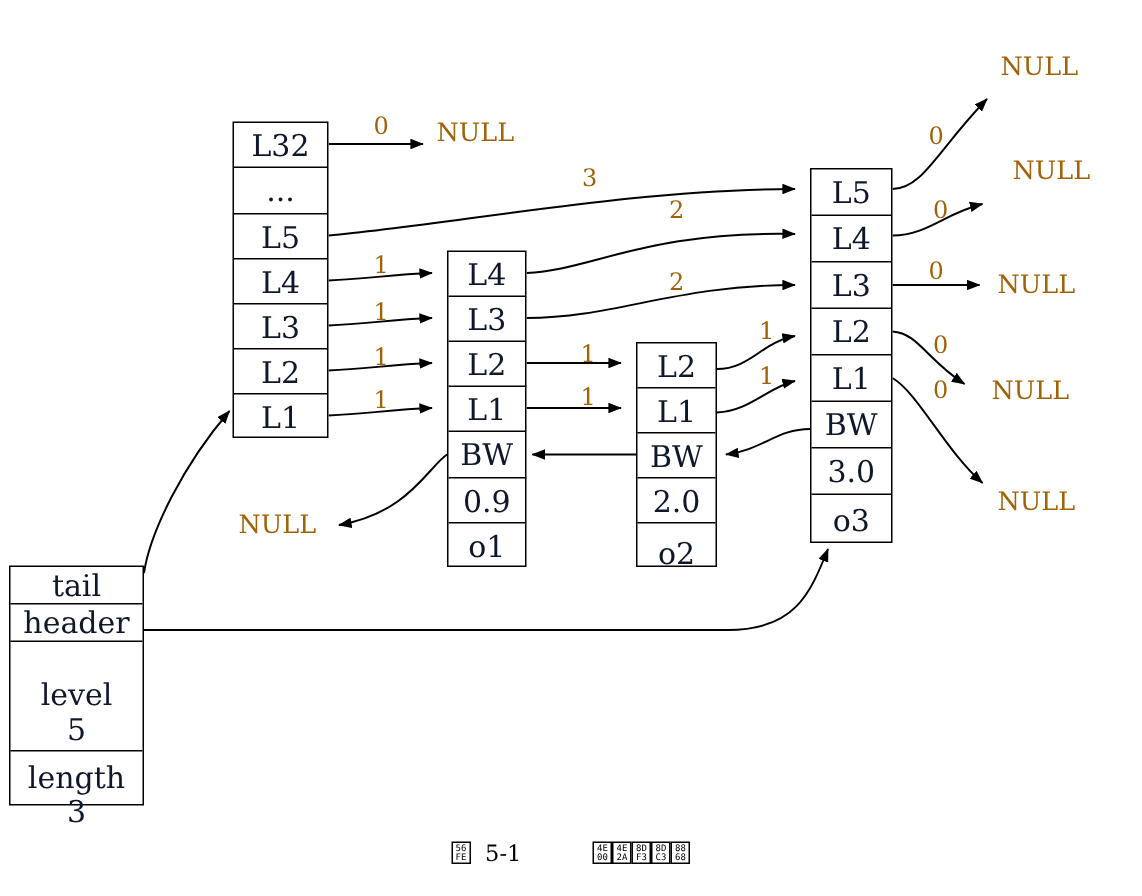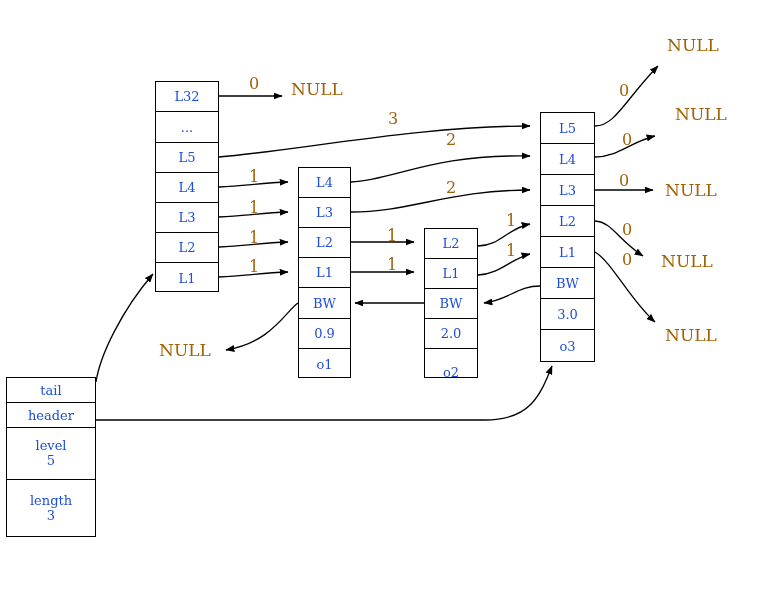--- a/index.html
+++ b/index.html
@@ -28,22 +28,22 @@
     border: 1px solid #000;
     box-sizing: border-box;
     background: #ffffff;
   }
   .cell {
     box-sizing: border-box;
     border-bottom: 1px solid #000;
     display: flex;
     align-items: center;
     justify-content: center;
-    font-size: 13px;
-    color: #1d4ed8;
+    font-size: 20px;
+    color: #0f172a;
     line-height: 1;
     white-space: pre;
     text-align: center;
   }
   .cell:last-child {
     border-bottom: none;
   }
   .cell.two-line {
     flex-direction: column;
     justify-content: center;
@@ -145,21 +145,21 @@
     </g>
   </svg>
 
   <div class="node-box" style="left:6px; top:377px; width:90px; height:160px;">
     <div class="cell" style="height:25px;">
       <span>tail</span>
     </div>
     <div class="cell" style="height:25px;">
       <span>header</span>
     </div>
-    <div class="cell two-line" style="height:52px;">
+    <div class="cell two-line" style="height:52px;margin-top:21px;">
       <span>level</span>
       <span>5</span>
     </div>
     <div class="cell two-line" style="height:58px;">
       <span>length</span>
       <span>3</span>
     </div>
   </div>
 
   <div class="node-box" style="left:155px; top:81px; width:64px; height:211px;">
@@ -277,14 +277,20 @@
 
   <div class="float-label span-lbl" style="left:506px; top:213px;">1</div>
   <div class="float-label span-lbl" style="left:506px; top:243px;">1</div>
 
   <div class="float-label span-lbl" style="left:619px; top:83px;">0</div>
   <div class="float-label span-lbl" style="left:622px; top:132px;">0</div>
   <div class="float-label span-lbl" style="left:619px; top:173px;">0</div>
   <div class="float-label span-lbl" style="left:622px; top:222px;">0</div>
   <div class="float-label span-lbl" style="left:622px; top:252px;">0</div>
 
+  <div class="caption">
+    <span class="tofu"><i>56</i><i>FE</i></span>
+    <span>&nbsp;5-1</span>
+    <span class="cap-gap"></span>
+    <span class="tofu"><i>4E</i><i>00</i></span><span class="tofu"><i>4E</i><i>2A</i></span><span class="tofu"><i>8D</i><i>F3</i></span><span class="tofu"><i>8D</i><i>C3</i></span><span class="tofu"><i>88</i><i>68</i></span>
+  </div>
 
 </div>
 
 </body></html>

